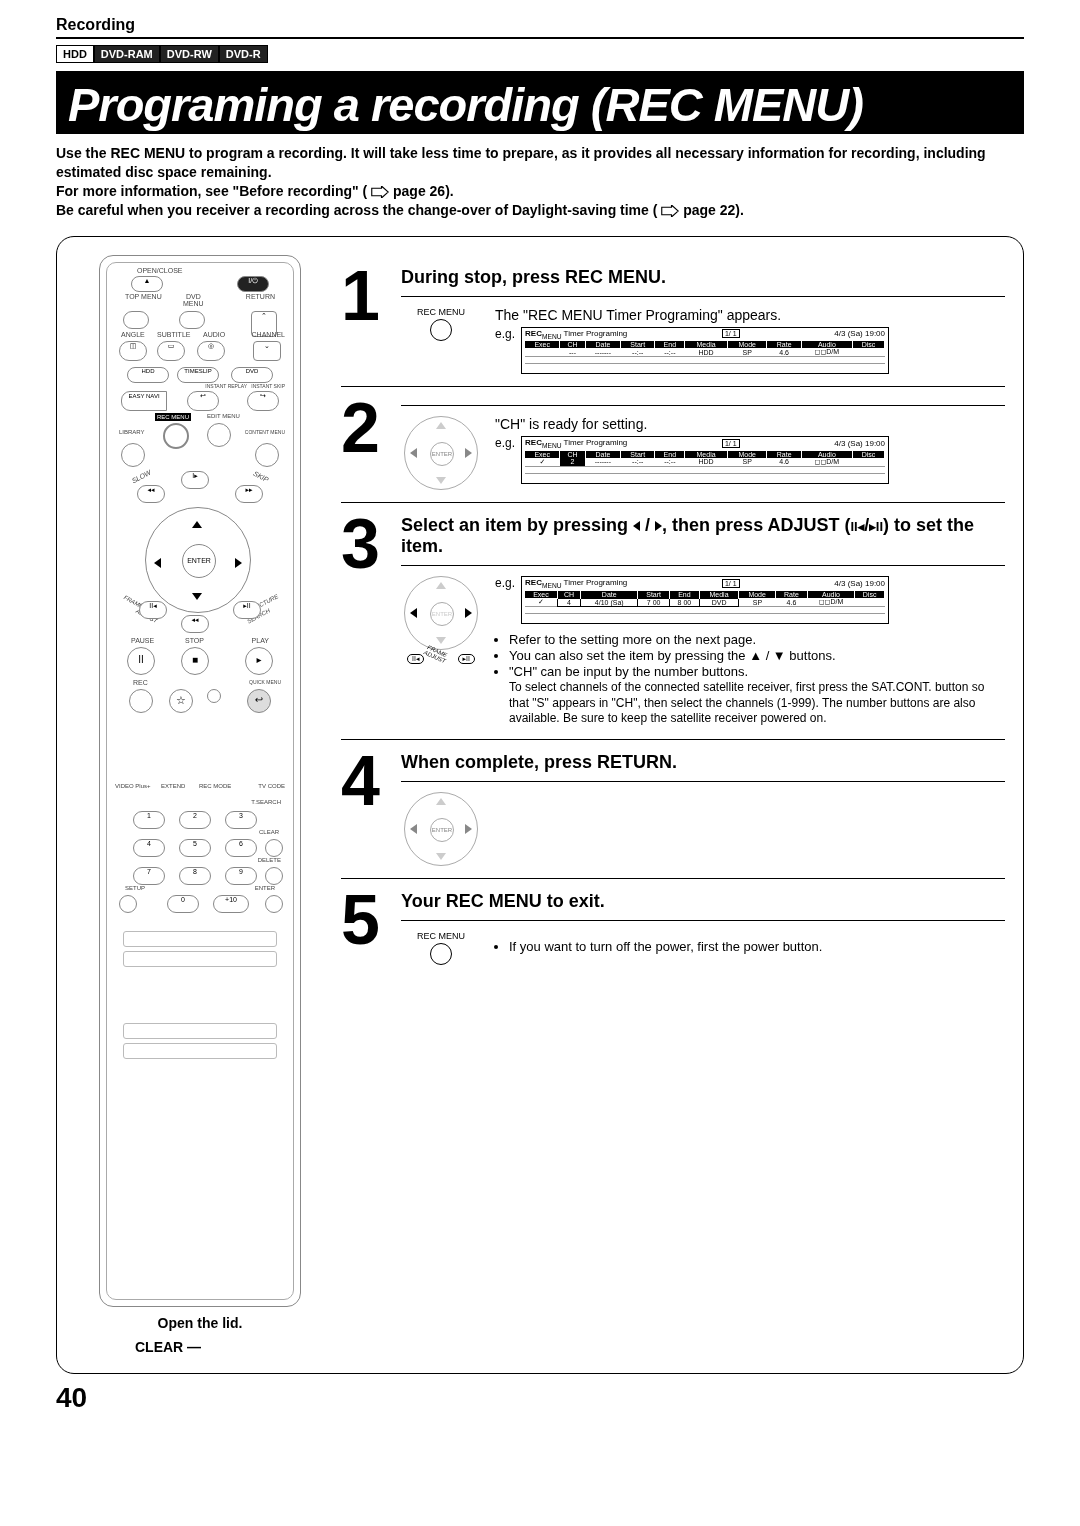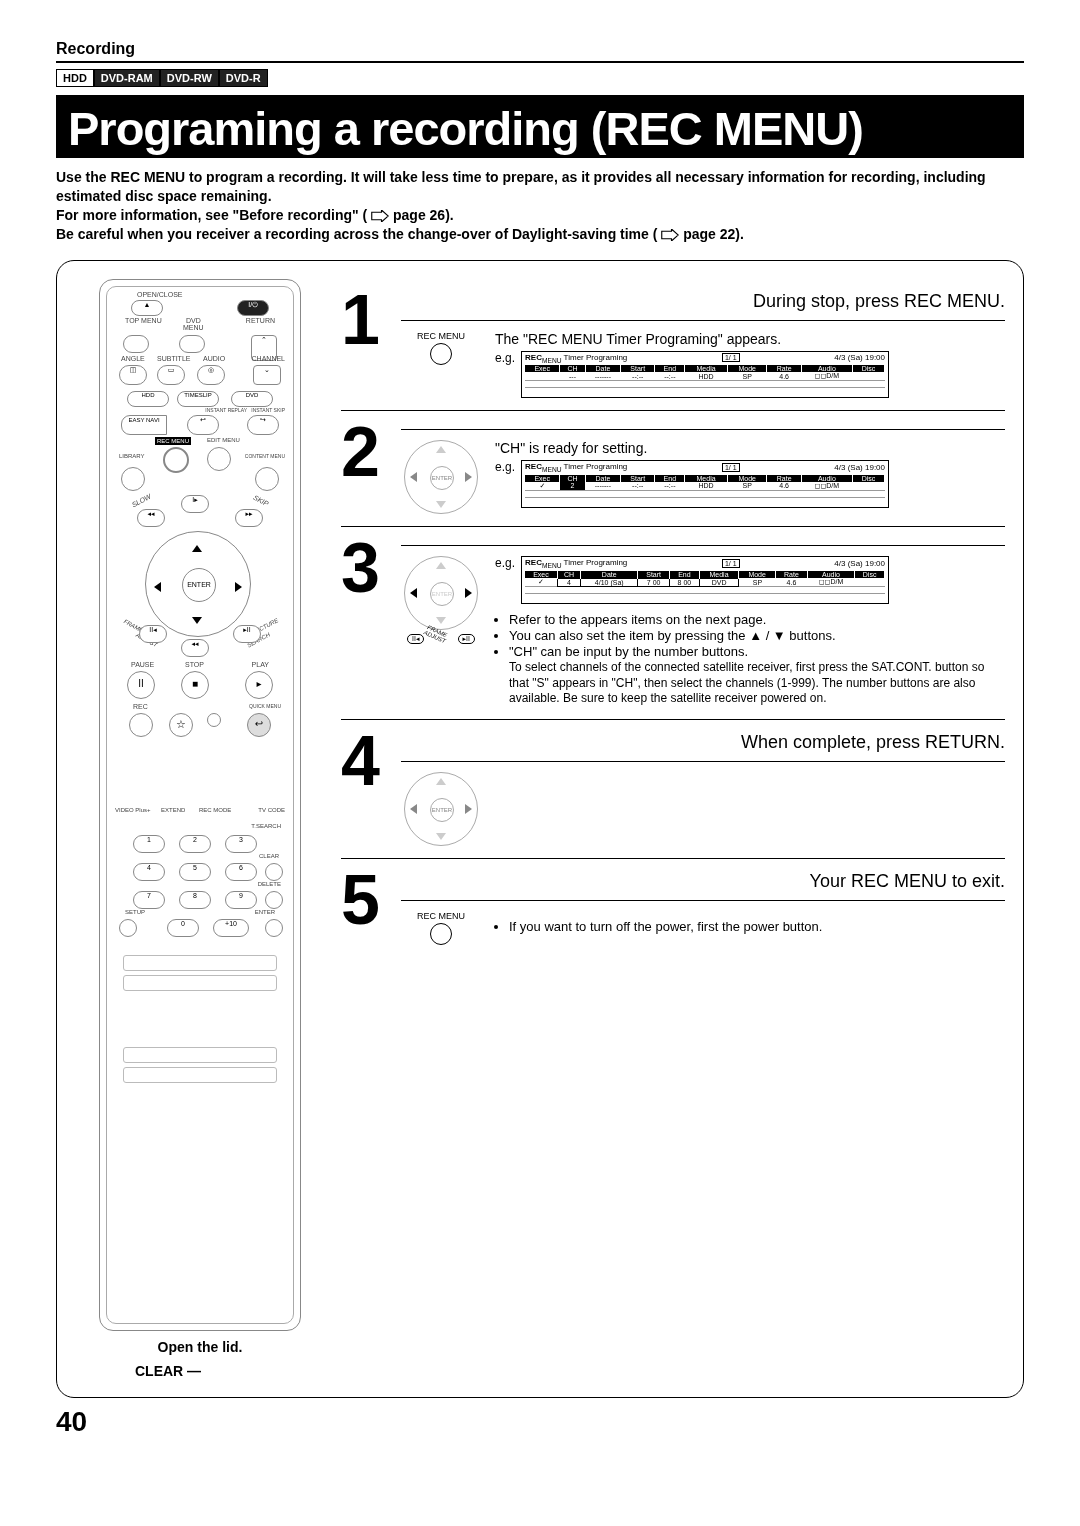--- a/index.html
+++ b/index.html
@@ -5,21 +5,21 @@
   body {
     margin: 0;
     padding: 0;
     font-family: Arial, Helvetica, sans-serif;
     font-size: 14px;
     color: #000;
     background: #fff;
     width: 1080px;
   }
   .page {
-    padding: 40px 56px 20px 56px;
+    padding: 16px 56px 20px 56px;
     position: relative;
     box-sizing: border-box;
   }
   .section-header {
     font-weight: bold;
     font-size: 16px;
     border-bottom: 2px solid #000;
     padding-bottom: 3px;
     margin-bottom: 6px;
   }
@@ -44,20 +44,21 @@
     color: #fff;
     padding: 6px 12px 2px 12px;
     margin-bottom: 10px;
   }
   .title-bar h1 {
     margin: 0;
     font-size: 47px;
     font-weight: bold;
     letter-spacing: -1px;
     white-space: nowrap;
+    font-style: italic;
   }
   .intro {
     font-weight: bold;
     font-size: 14px;
     line-height: 1.35;
     margin-bottom: 16px;
   }
   .arrow-ref {
     display: inline-block;
     width: 18px;
@@ -110,24 +111,23 @@
     font-size: 70px;
     font-weight: bold;
     line-height: 0.85;
     width: 46px;
     flex-shrink: 0;
   }
   .step-body {
     flex: 1;
   }
   .step-title {
-    font-weight: normal;
+    font-weight: bold;
     font-size: 18px;
     margin-bottom: 8px;
-    text-align: right;
   }
   .step-detail {
     display: flex;
     gap: 14px;
     align-items: flex-start;
   }
   .icon-box {
     width: 80px;
     flex-shrink: 0;
     font-size: 9px;
@@ -456,20 +456,23 @@
                 </div>
               </div>
             </div>
           </div>
         </div>
       </div>
 
       <div class="step">
         <div class="step-num">3</div>
         <div class="step-body">
+          <div class="step-title">
+            <span>Select an item by pressing </span><span class="tri-inline l"></span><span> / </span><span class="tri-inline r"></span><span>, then press ADJUST (</span><span class="adj-glyph">II◂</span>/<span class="adj-glyph">▸II</span><span>) to set the item.</span>
+          </div>
           <hr class="thin">
           <div class="step-detail">
             <div class="icon-box">
               <div class="nav-pad">
                 <div class="ring"></div>
                 <div class="center" style="color:#ccc;">ENTER</div>
                 <div class="tri up"></div>
                   <div class="tri down"></div>
                 <div class="tri left" style="border-right-color:#000;"></div>
                 <div class="tri right" style="border-left-color:#000;"></div>
@@ -519,21 +522,21 @@
                           <td colspan="10" style="border-top:1px solid #999;height:6px;"></td>
                         </tr>
                     <tr>
                           <td colspan="10" style="border-top:1px solid #999;height:6px;"></td>
                         </tr>
                   </tbody>
                     </table>
                 </div>
               </div>
               <ul class="bullets">
-                <li>Refer to the appears items on the next page.</li>
+                <li>Refer to the setting more on the next page.</li>
                 <li>You can also set the item by pressing the ▲ / ▼ buttons.</li>
                 <li>"CH" can be input by the number buttons.</li>
               </ul>
               <div class="sub-note">To select channels of the connected satellite receiver, first press the SAT.CONT. button so that "S" appears in "CH", then select the channels (1-999). The number buttons are also available. Be sure to keep the satellite receiver powered on.</div>
             </div>
           </div>
         </div>
       </div>
 
       <div class="step">

